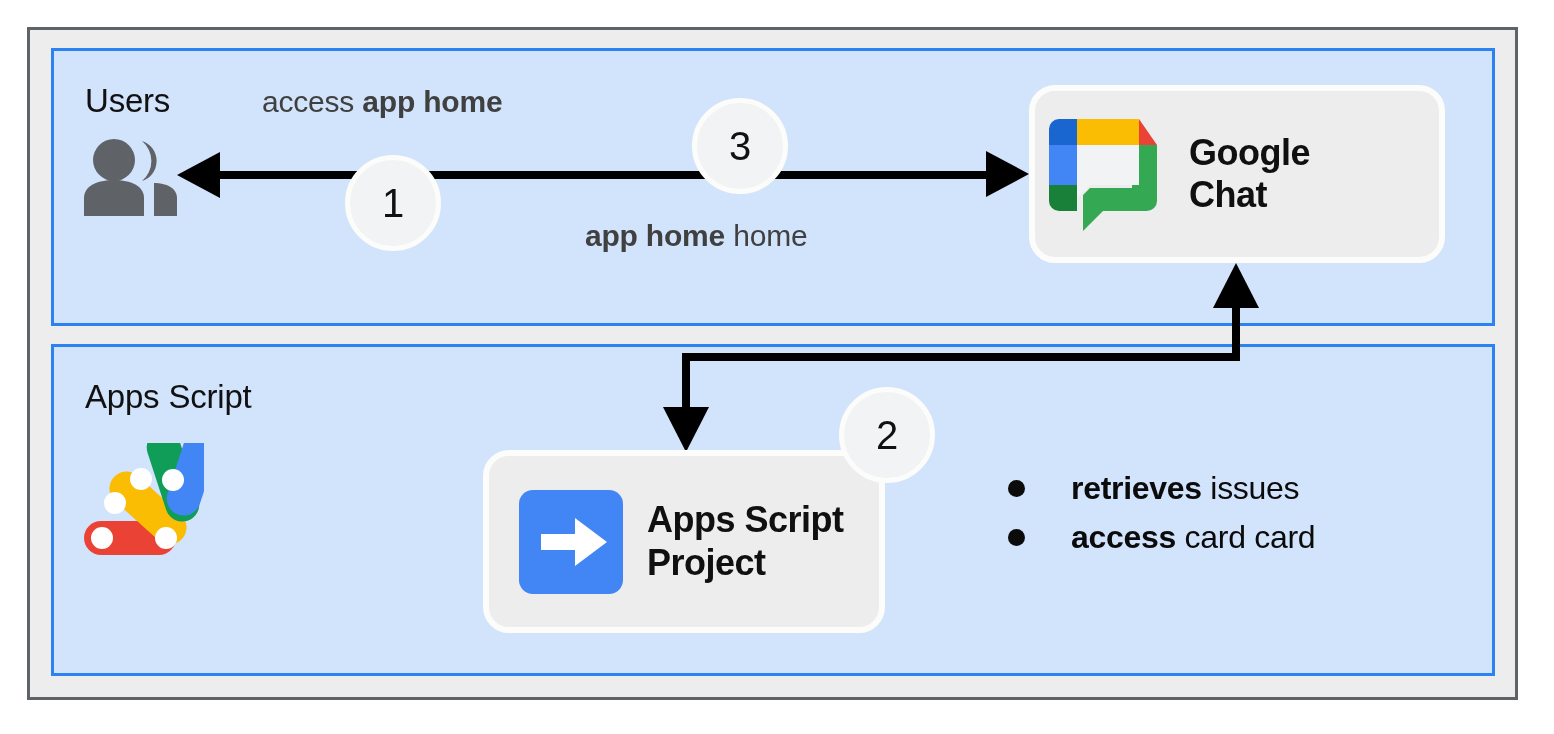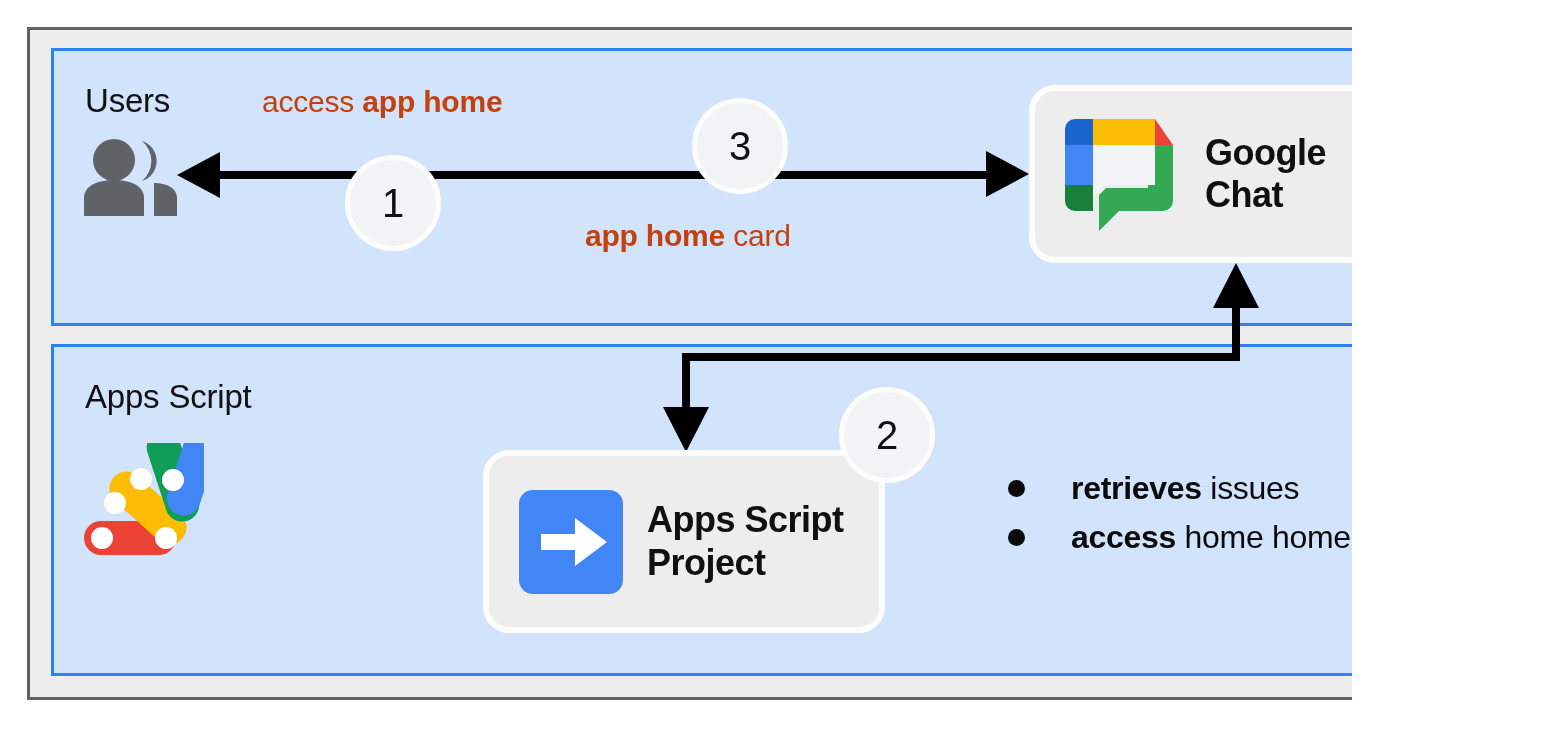--- a/index.html
+++ b/index.html
@@ -6,21 +6,21 @@
     margin: 0;
     padding: 0;
     background: #ffffff;
   }
   body {
     font-family: "Liberation Sans", sans-serif;
     -webkit-font-smoothing: antialiased;
   }
   #canvas {
     position: relative;
-    width: 1352px;
+    width: 1554px;
     height: 734px;
     background: #ffffff;
     overflow: hidden;
   }
 
   
   .outer-frame {
     position: absolute;
     left: 27px;
     top: 27px;
@@ -70,21 +70,21 @@
     border-radius: 26px;
     box-sizing: border-box;
     display: flex;
     align-items: center;
   }
   .node-chat {
     left: 1029px;
     top: 85px;
     width: 416px;
     height: 178px;
-    padding-left: 24px;
+    padding-left: 8px;
     gap: 26px;
   }
   .node-project {
     left: 483px;
     top: 450px;
     width: 402px;
     height: 183px;
     padding-left: 30px;
     gap: 24px;
   }
@@ -115,21 +115,21 @@
   }
   .step-1 { left: 345px;  top: 155px; }
   .step-3 { left: 692px;  top: 98px;  }
   .step-2 { left: 839px;  top: 387px; }
 
   
   .edge-label {
     position: absolute;
     font-size: 30px;
     font-weight: 500;
-    color: #c2410c;
+    color: #404040;
     white-space: nowrap;
     letter-spacing: -0.2px;
   }
   .edge-label b { font-weight: 700; }
   .label-access   { left: 262px; top: 85px;  }
   .label-homecard { left: 585px; top: 219px; }
 
   
   .bullet-list {
     position: absolute;
@@ -218,21 +218,21 @@
     <polyline points="1236,300 1236,357 686,357 686,424" fill="none" stroke="#000000" stroke-width="8" stroke-linejoin="miter" stroke-linecap="butt"></polyline>
     <polygon points="1236,263 1259,308 1213,308" fill="#000000"></polygon>
     <polygon points="686,452 663,407 709,407" fill="#000000"></polygon>
   </svg>
 
   <div class="edge-label label-access">
     <span>access </span><b>app home</b><span></span>
   </div>
 
   <div class="edge-label label-homecard">
-    <span></span><b>app home</b><span> card</span>
+    <span></span><b>app home</b><span> home</span>
   </div>
 
   <div class="node-card node-chat">
     <span class="icon-chat-logo">
       <svg viewBox="0 0 120 118" width="120" height="118" xmlns="http://www.w3.org/2000/svg">
 
         <path d="M6 14 A10 10 0 0 1 16 4 H34 V30 H6 Z" fill="#1A66D0"></path>
         <rect x="6" y="30" width="28" height="40" fill="#4285F4"></rect>
         <path d="M6 70 H34 V96 H16 A10 10 0 0 1 6 86 Z" fill="#188038"></path>
 
@@ -264,17 +264,17 @@
   <div class="step-circle step-3">3</div>
   <div class="step-circle step-2">2</div>
 
   <div class="bullet-list">
     <div class="bullet-row">
       <span class="bullet-dot"></span>
       <span class="bullet-text"><b>retrieves</b><span> issues</span></span>
     </div>
     <div class="bullet-row">
       <span class="bullet-dot"></span>
-      <span class="bullet-text"><b>access</b><span> home home</span></span>
+      <span class="bullet-text"><b>access</b><span> card card</span></span>
     </div>
   </div>
 
 </div>
 
 </body></html>

